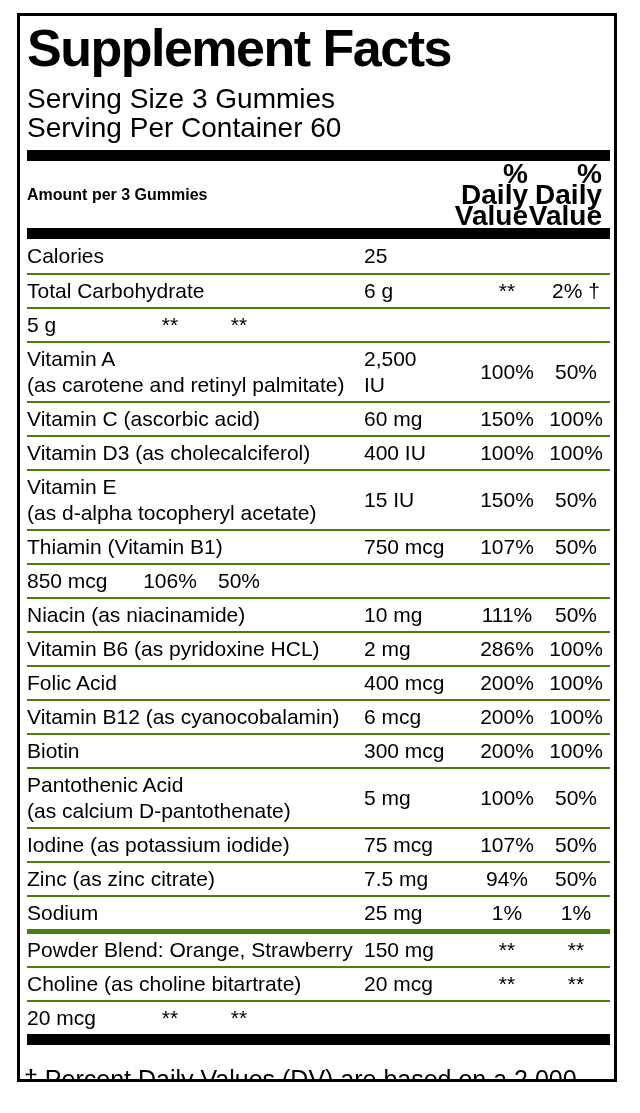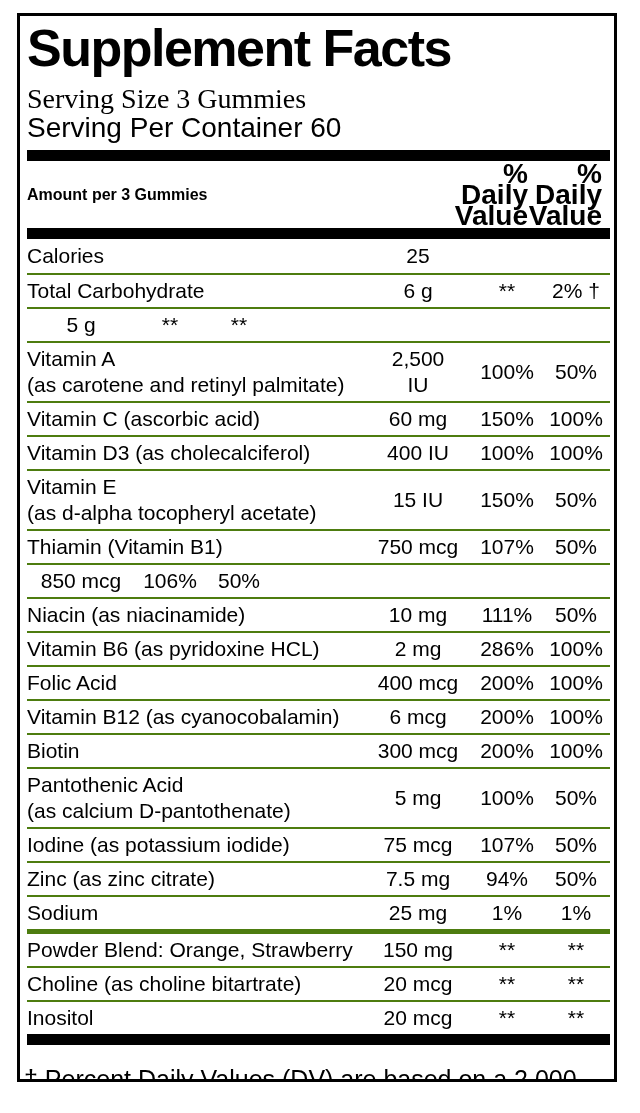--- a/index.html
+++ b/index.html
@@ -31,21 +31,21 @@
     font-weight: bold;
     letter-spacing: -1.5px;
     line-height: 1.08;
     margin: 0;
     white-space: nowrap;
   }
   .serving {
     font-size: 28px;
     line-height: 29px;
   }
-  .serving.first { margin-top: 8px; font-family: Liberation Serif, serif; }
+  .serving.first { margin-top: 8px; }
   .bar {
     height: 11px;
     background: #000000;
   }
   .bar-1 { margin-top: 8px; }
   .header-row {
     display: flex;
     align-items: center;
     padding: 2px 0;
     min-height: 46px;
@@ -88,21 +88,21 @@
   #rows .row:first-child { border-top: 0; }
   #rows .row.section-break { border-top-width: 5px; }
   .c-name {
     flex: 1 1 auto;
     white-space: pre-line;
     padding-right: 2px;
   }
   .c-name.indent { padding-left: 7px; }
   .c-amt {
     flex: 0 0 108px;
-    text-align: center;
+    text-align: left;
     white-space: pre-line;
   }
   .c-dv1 {
     flex: 0 0 70px;
     text-align: center;
   }
   .c-dv2 {
     flex: 0 0 68px;
     text-align: center;
   }
@@ -250,21 +250,20 @@
         <div class="c-dv1">**</div>
         <div class="c-dv2">**</div>
       </div>
       <div class="row">
         <div class="c-name">Choline (as choline bitartrate)</div>
         <div class="c-amt">20 mcg</div>
         <div class="c-dv1">**</div>
         <div class="c-dv2">**</div>
       </div>
       <div class="row">
-        <div class="c-name">Inositol</div>
         <div class="c-amt">20 mcg</div>
         <div class="c-dv1">**</div>
         <div class="c-dv2">**</div>
       </div>
     </div>
 
   <div class="bar"></div>
 
   <div class="footnotes">
     <div>† Percent Daily Values (DV) are based on a 2,000 calorie diet.</div>

